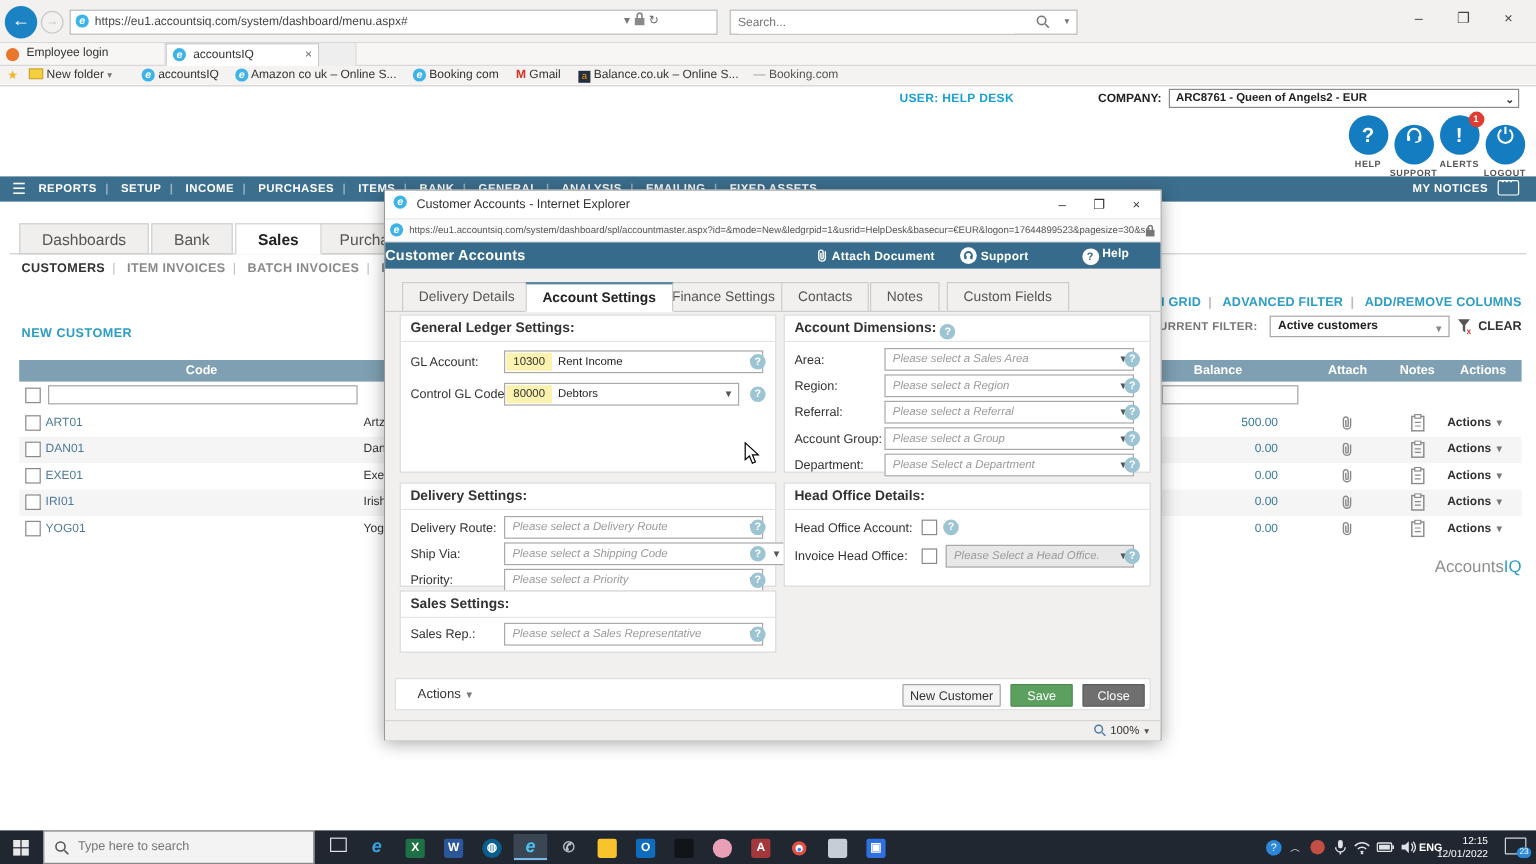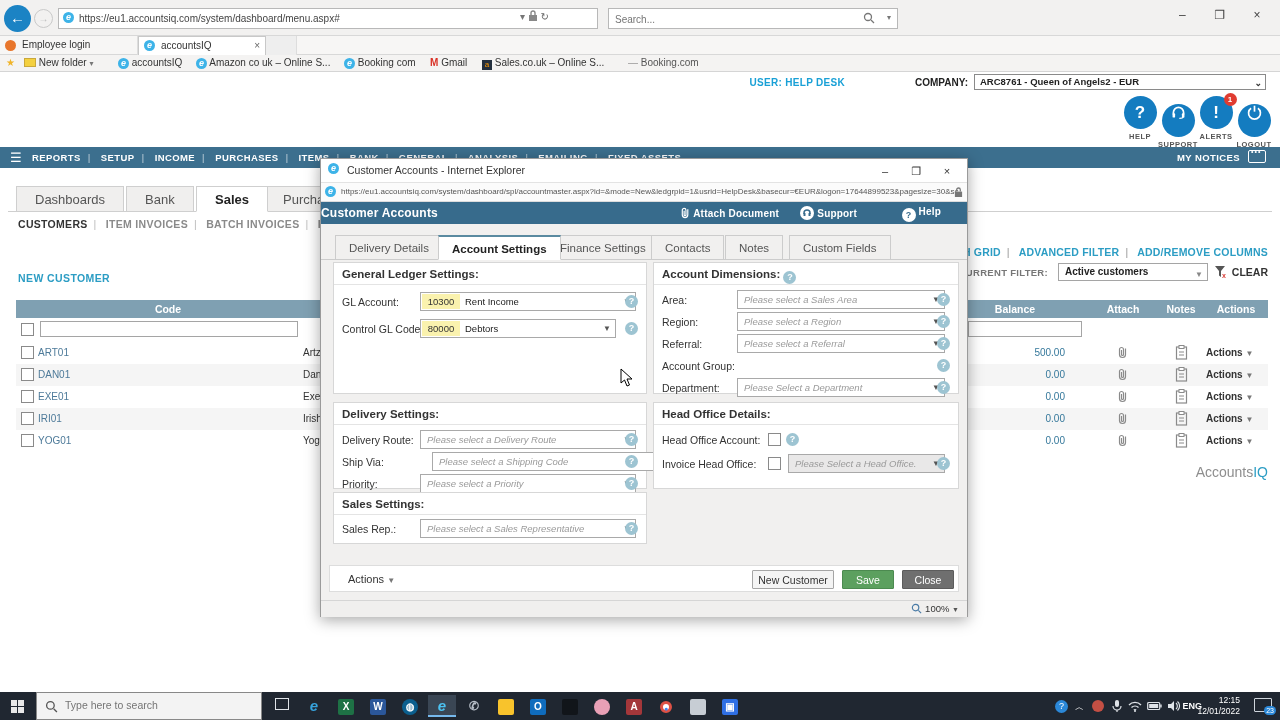--- a/index.html
+++ b/index.html
@@ -197,21 +197,21 @@
   <div class="abs" id="favbar">
     <span class="fav-item" style="left:6px;color:#f0b429">★</span>
     <span class="fav-item" style="left:24px">
       <span style="display:inline-block;width:12px;height:9px;background:#f4d03f;border:1px solid #caa83a;vertical-align:-1px"></span>
       <span>New folder</span> <span style="font-size:8px;color:#777">▾</span>
     </span>
     <span class="fav-item" style="left:118px"><span class="ie-e sm">e</span> <span>accountsIQ</span></span>
     <span class="fav-item" style="left:196px"><span class="ie-e sm">e</span> <span>Amazon co uk – Online S...</span></span>
     <span class="fav-item" style="left:344px"><span class="ie-e sm">e</span> <span>Booking com</span></span>
     <span class="fav-item" style="left:430px"><b style="color:#d93025">M</b> <span>Gmail</span></span>
-    <span class="fav-item" style="left:482px"><span style="display:inline-block;width:10px;height:10px;background:#232f3e;color:#ff9900;font-size:8px;text-align:center;line-height:10px;vertical-align:-1px">a</span> <span>Sales.co.uk – Online S...</span></span>
+    <span class="fav-item" style="left:482px"><span style="display:inline-block;width:10px;height:10px;background:#232f3e;color:#ff9900;font-size:8px;text-align:center;line-height:10px;vertical-align:-1px">a</span> <span>Balance.co.uk – Online S...</span></span>
     <span class="fav-item" style="left:628px;color:#555"><span style="color:#999">—</span> <span>Booking.com</span></span>
   </div>
 
   <div class="abs" id="user-label">USER: HELP DESK</div>
   <div class="abs" id="company-label">COMPANY:</div>
   <div class="abs" id="company-select">
     <span>ARC8761 - Queen of Angels2 - EUR</span>
     <span class="caret">⌄</span>
   </div>
 
@@ -513,20 +513,24 @@
         <div class="frow" style="margin-top:2px">
           <span class="lbl">Referral:</span>
           <span class="ctl" style="left:75px; width:208px">
             <span class="ph">Please select a Referral</span>
               <span class="caret">▼</span>
           </span>
           <span class="qi" style="right:0">?</span>
         </div>
         <div class="frow" style="margin-top:2px">
           <span class="lbl">Account Group:</span>
+          <span class="ctl" style="left:75px; width:208px">
+            <span class="ph">Please select a Group</span>
+              <span class="caret">▼</span>
+          </span>
           <span class="qi" style="right:0">?</span>
         </div>
         <div class="frow" style="margin-top:2px">
           <span class="lbl">Department:</span>
           <span class="ctl" style="left:75px; width:208px">
             <span class="ph">Please Select a Department</span>
               <span class="caret">▼</span>
           </span>
           <span class="qi" style="right:0">?</span>
         </div>
@@ -537,21 +541,21 @@
         <div class="frow" style="margin-top:5px">
           <span class="lbl">Delivery Route:</span>
           <span class="ctl" style="left:78px; width:216px">
             <span class="ph">Please select a Delivery Route</span>
               <span class="caret">▼</span>
           </span>
           <span class="qi" style="right:0">?</span>
         </div>
         <div class="frow" style="margin-top:2px">
           <span class="lbl">Ship Via:</span>
-          <span class="ctl" style="left:90px; width:236px">
+          <span class="ctl" style="left:78px; width:236px">
             <span class="ph">Please select a Shipping Code</span>
               <span class="caret">▼</span>
           </span>
           <span class="qi" style="right:0">?</span>
         </div>
         <div class="frow" style="margin-top:2px">
           <span class="lbl">Priority:</span>
           <span class="ctl" style="left:78px; width:216px">
             <span class="ph">Please select a Priority</span>
               <span class="caret">▼</span>

